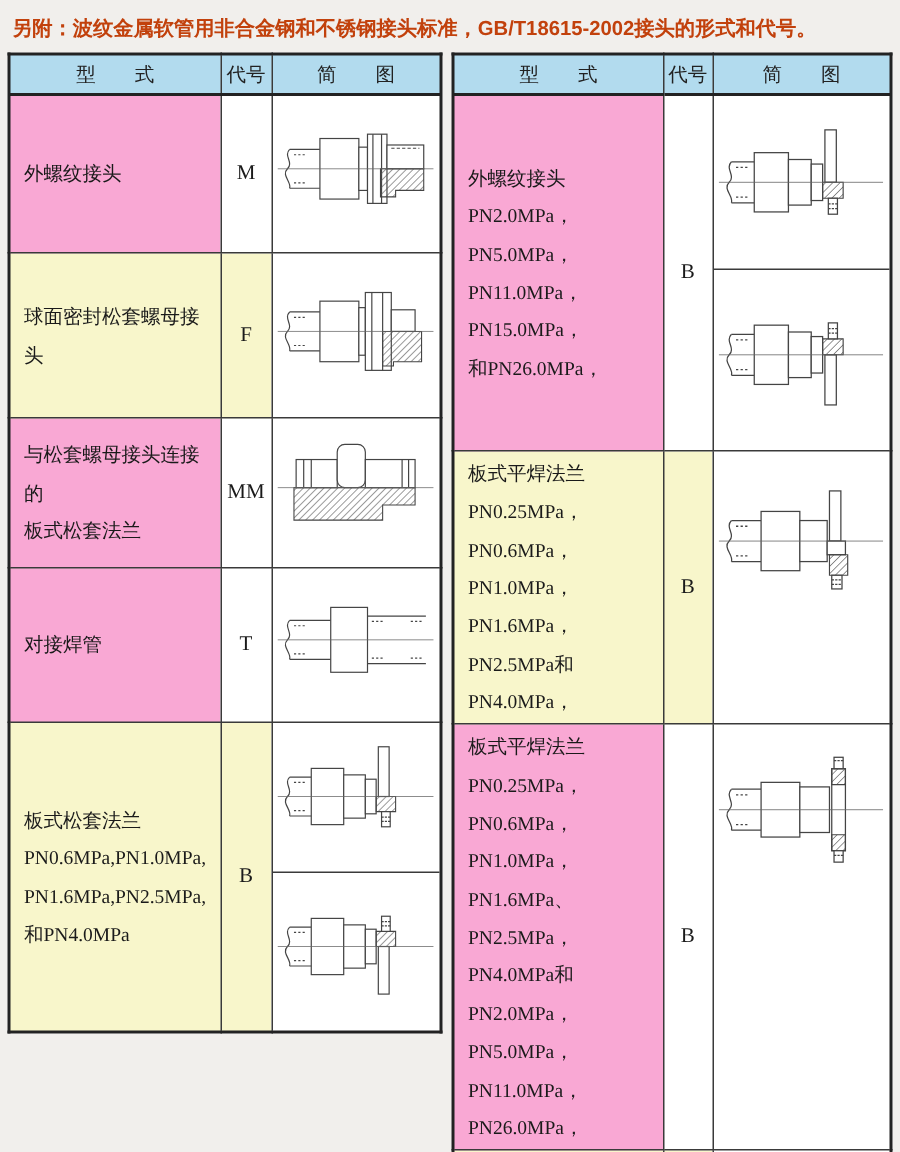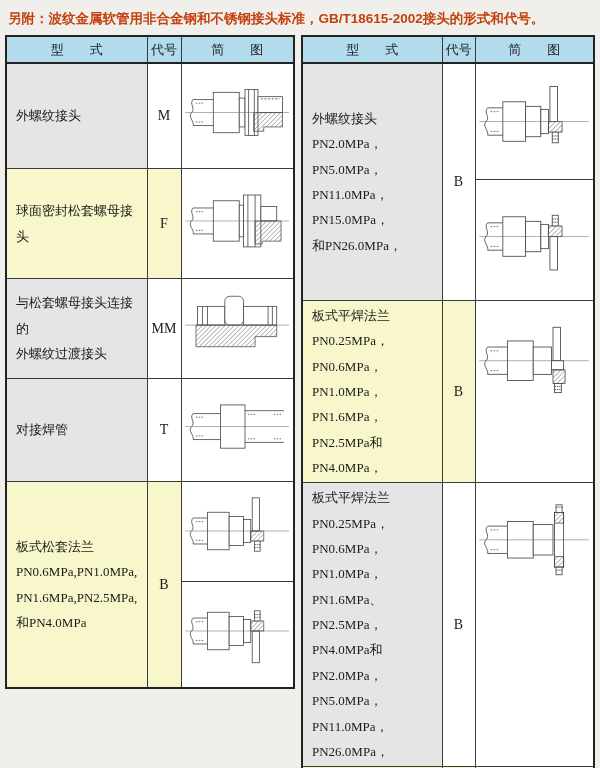--- a/index.html
+++ b/index.html
@@ -34,21 +34,21 @@
     height:25px;
     border-bottom:2px solid #222;
     color:#222;
   }
   td.type{
     font-size:13px;
     line-height:1.95;
     padding:2px 3px 2px 9px;
     vertical-align:middle;
     white-space:pre-line;
-    background:#e5e5e5;
+    background:#f9a8d4;
   }
   td.code{
     text-align:center;
     vertical-align:middle;
     font-size:14px;
     background:#fff;
   }
   td.diag-cell{background:#fff;vertical-align:top;}
   tr.hl td.type, tr.hl td.code{background:#f8f6cb;}
   .dwrap{display:flex;flex-direction:column;}
@@ -147,21 +147,21 @@
                     <rect x="108" y="30" width="22" height="20" fill="#fff" stroke="#444" stroke-width="1.1"></rect>
                     <polygon points="100,50 136,50 136,78 110,78 110,82 100,82" fill="url(#h2)" stroke="#444" stroke-width="1"></polygon>
                     <line x1="3" y1="50" x2="147" y2="50" stroke="#666" stroke-width="0.7"></line>
                   </svg>
                 </div>
               </div>
             </td>
           </tr>
           <tr class="r2">
             <td class="type">与松套螺母接头连接的
-外螺纹过渡接头</td>
+板式松套法兰</td>
             <td class="code">MM</td>
             <td class="diag-cell">
               <div class="dwrap">
                 <div class="diag">
                   <svg viewBox="0 0 150 100" preserveAspectRatio="xMidYMid meet" xmlns="http://www.w3.org/2000/svg">
                     <defs>
                       <pattern id="h3" width="4.5" height="4.5" patternUnits="userSpaceOnUse" patternTransform="rotate(45)">
                         <line x1="0" y1="0" x2="0" y2="4.5" stroke="#555" stroke-width="1.1"></line>
                       </pattern>
                     </defs>

